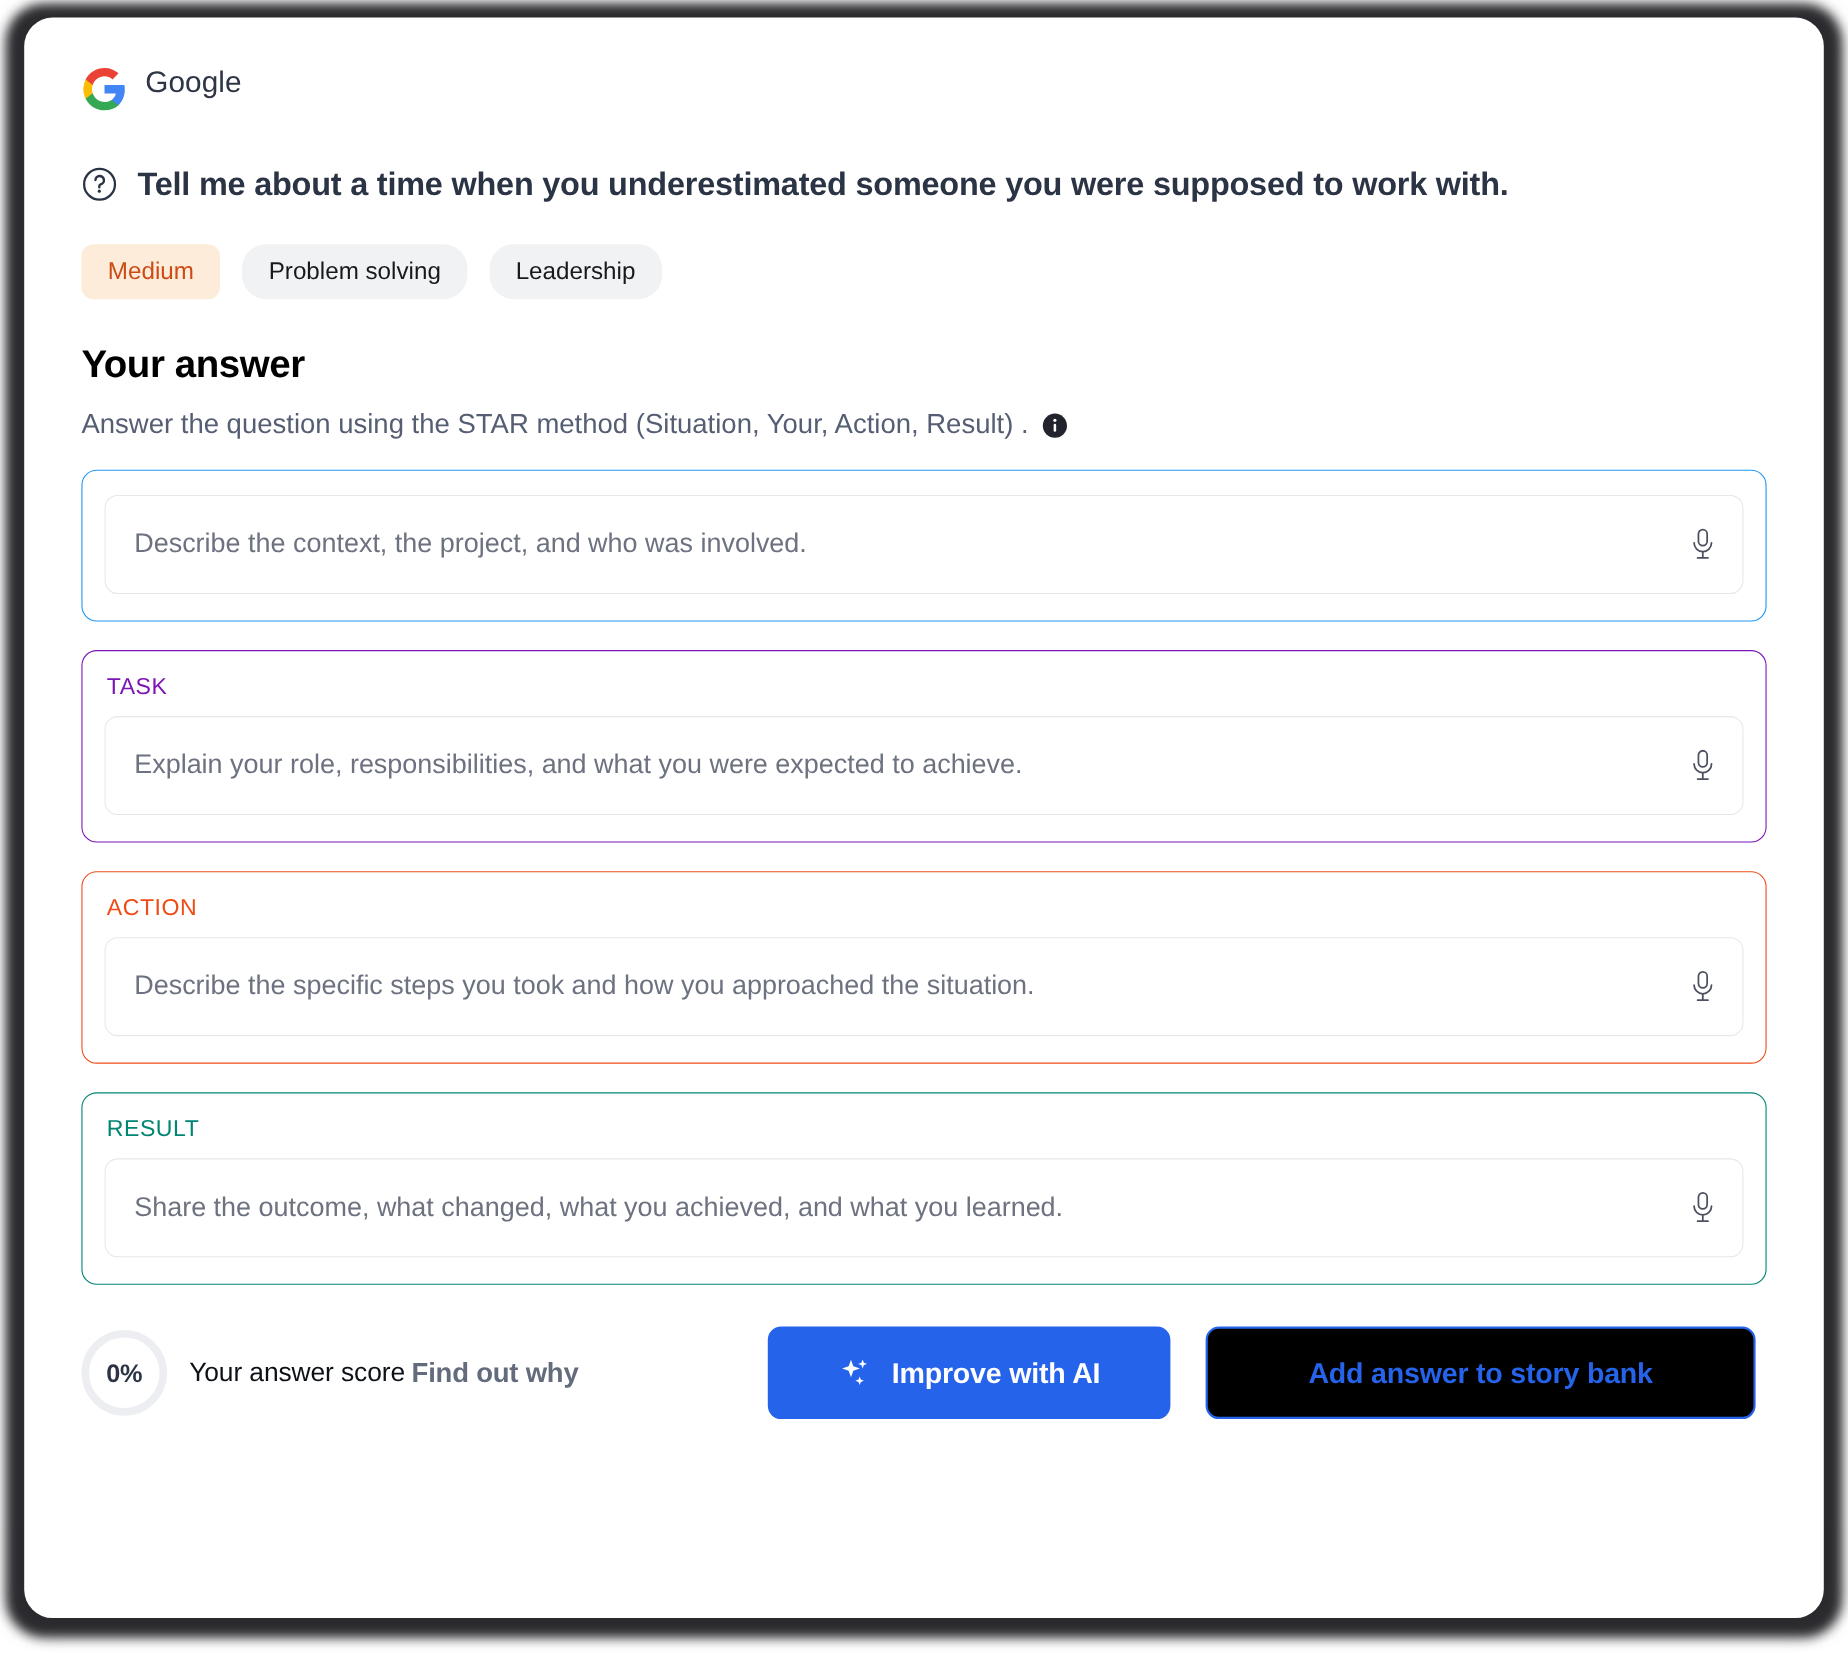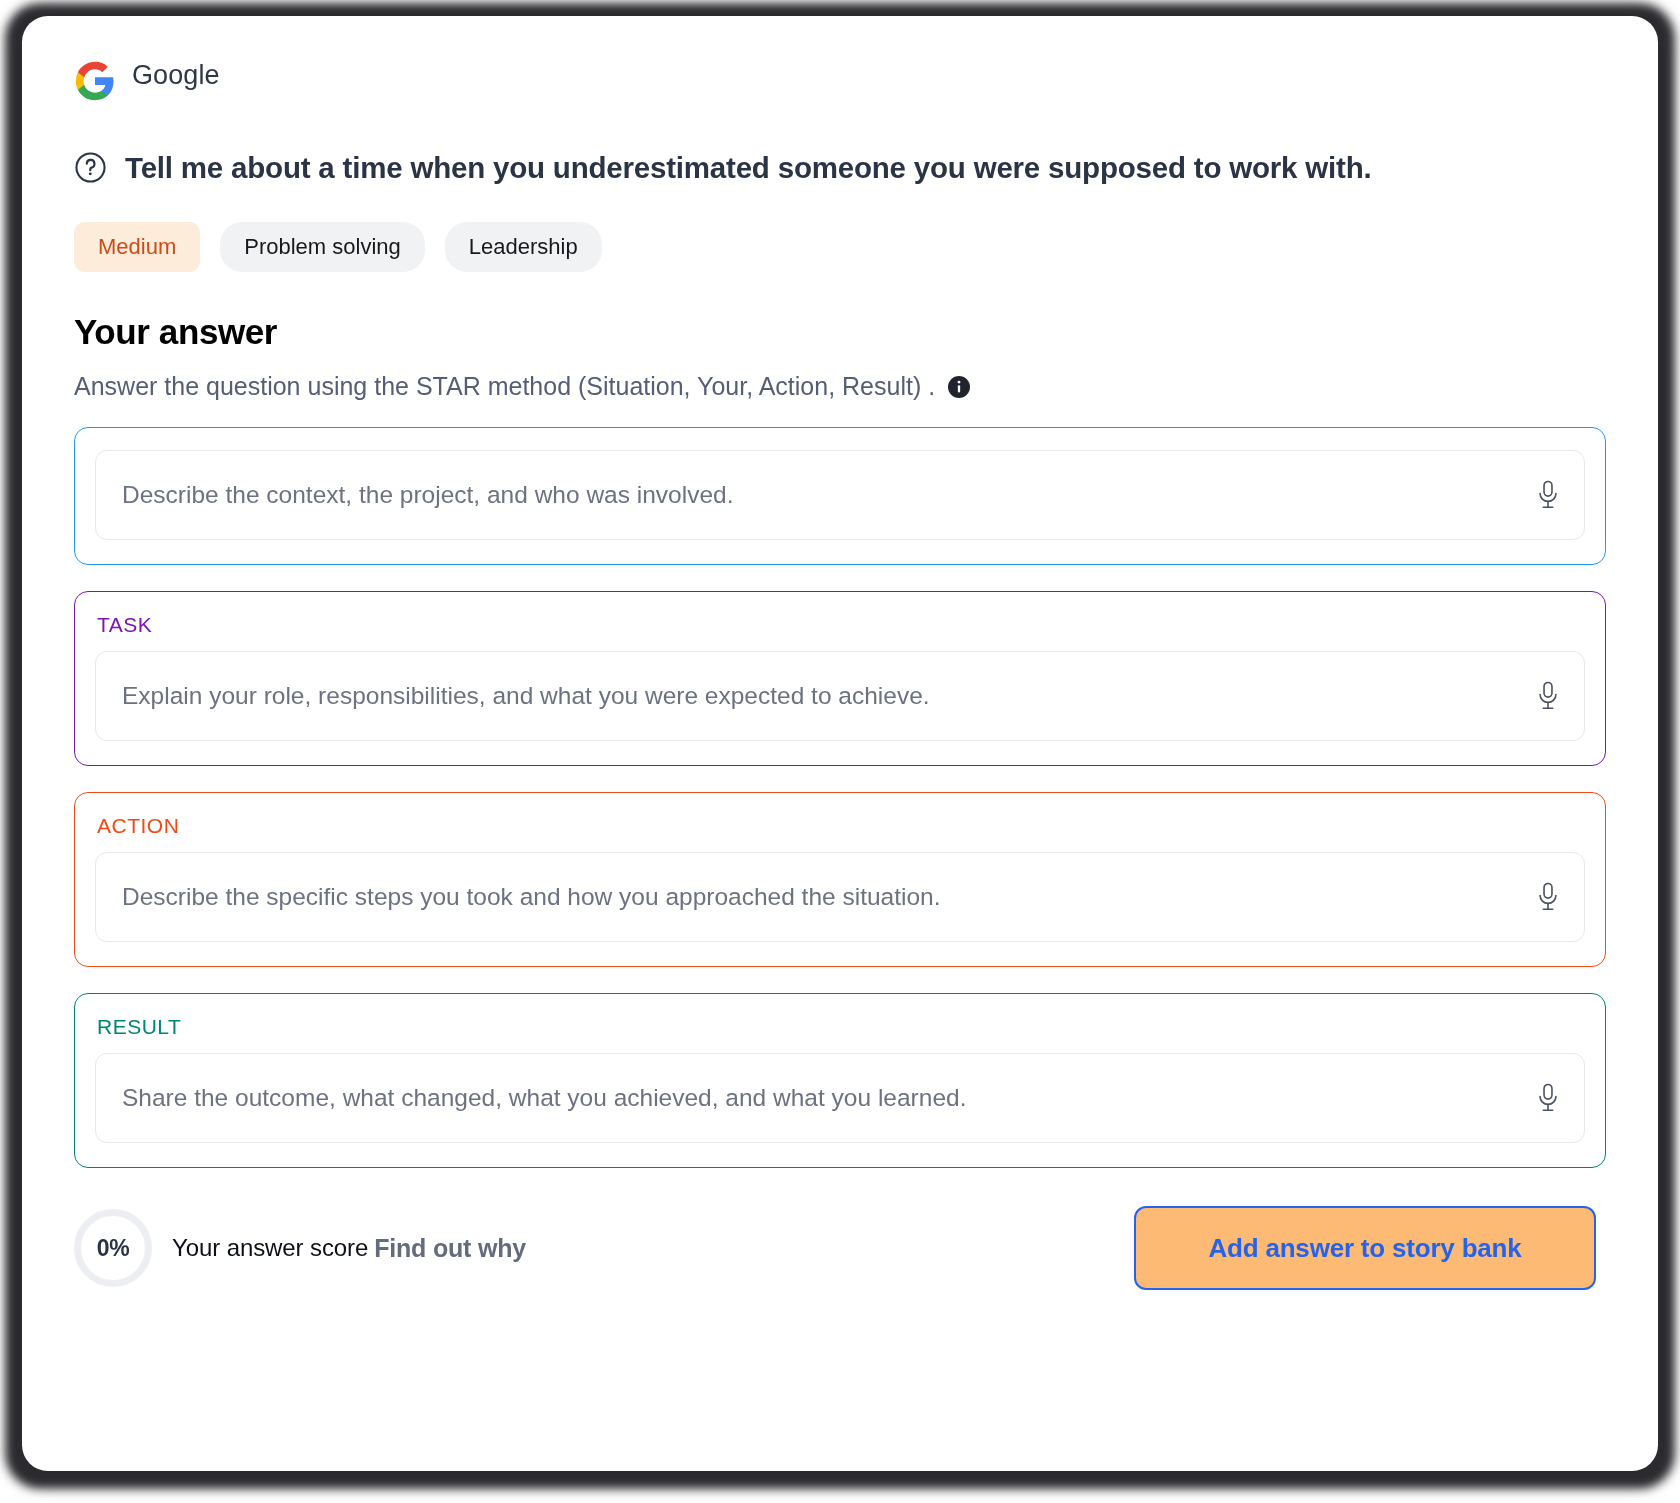--- a/index.html
+++ b/index.html
@@ -236,24 +236,24 @@
     white-space: nowrap;
     letter-spacing: -.2px;
   }
   .btn-primary {
     background: #2563eb;
     color: #ffffff;
     border: none;
     width: 366px;
   }
   .btn-outline {
-    background: #fdba74;
+    background: #000000;
     color: #2563eb;
     border: 2.2px solid #2563eb;
-    width: 462px;
+    width: 500px;
   }
   .sparkle-icon { width: 31px; height: 31px; display: block; flex: none; }
 </style>
 </head>
 <body>
 
 <div class="page">
   <div class="frame-shadow"></div>
   <div class="frame-shadow2"></div>
 
@@ -364,20 +364,30 @@
         <div class="score-ring">
           <span class="score-value">0%</span>
         </div>
         <div class="score-text">
           <span class="score-title">Your answer score</span>
           <span class="score-link">Find out why</span>
         </div>
       </div>
 
       <div class="footer-actions">
+        <button class="btn btn-primary">
+          <span>
+            <svg class="sparkle-icon" viewBox="0 0 24 24" aria-hidden="true">
+              <path d="M9 2.4l1.65 4.6L15.3 8.6l-4.65 1.6L9 14.8l-1.65-4.6L2.7 8.6l4.65-1.6z" fill="#ffffff"></path>
+              <path d="M17.2 2.2l.85 2.3 2.3.85-2.3.85-.85 2.3-.85-2.3-2.3-.85 2.3-.85z" fill="#ffffff"></path>
+              <path d="M15.1 14.2l.8 2.2 2.2.8-2.2.8-.8 2.2-.8-2.2-2.2-.8 2.2-.8z" fill="#ffffff"></path>
+            </svg>
+          </span>
+          <span>Improve with AI</span>
+        </button>
 
         <button class="btn btn-outline">
           <span>Add answer to story bank</span>
         </button>
       </div>
     </div>
 
   </div>
 </div>
 

